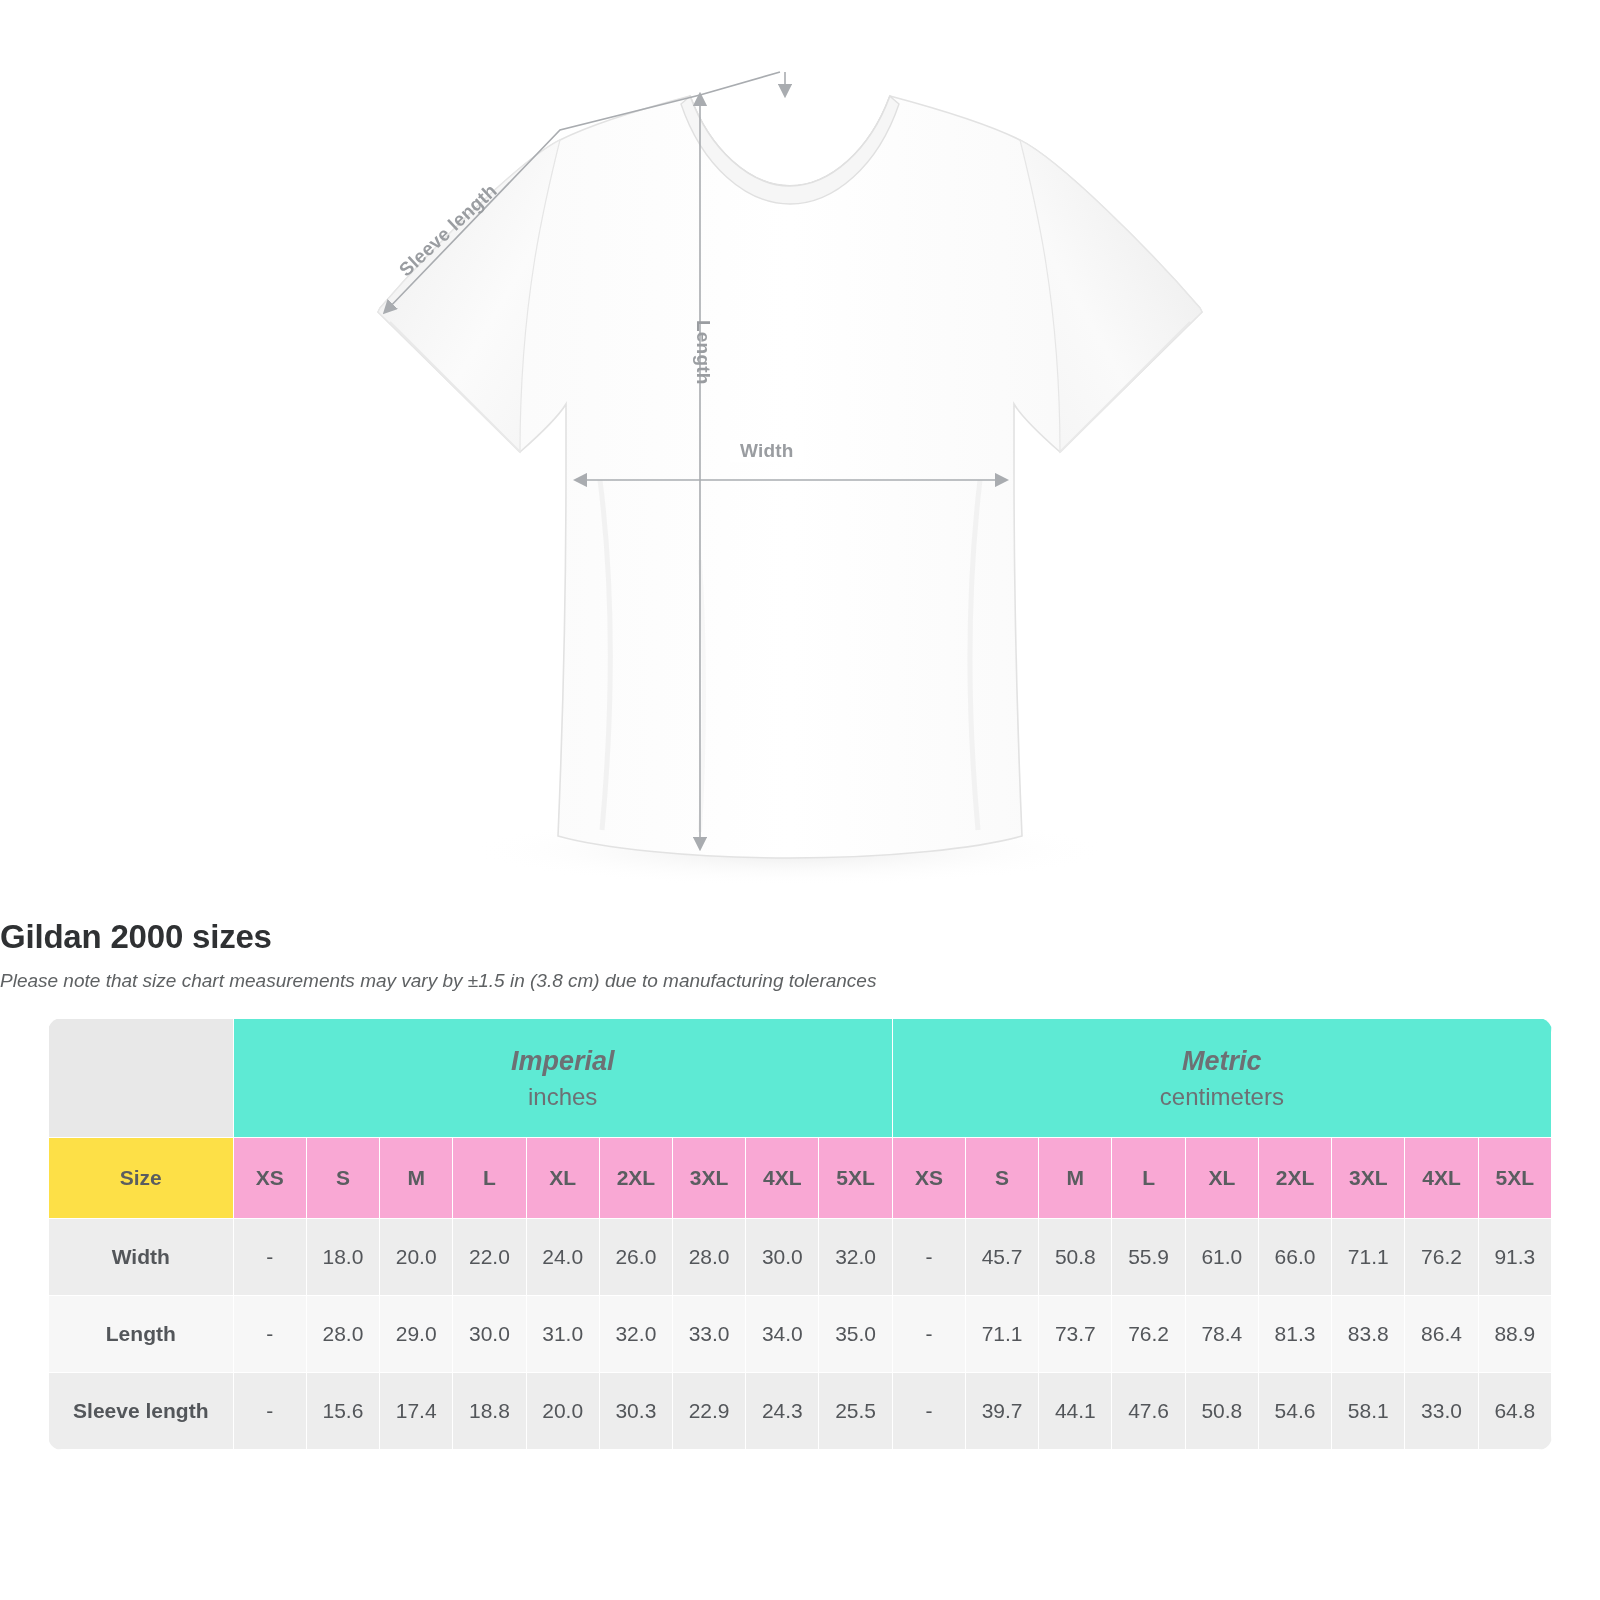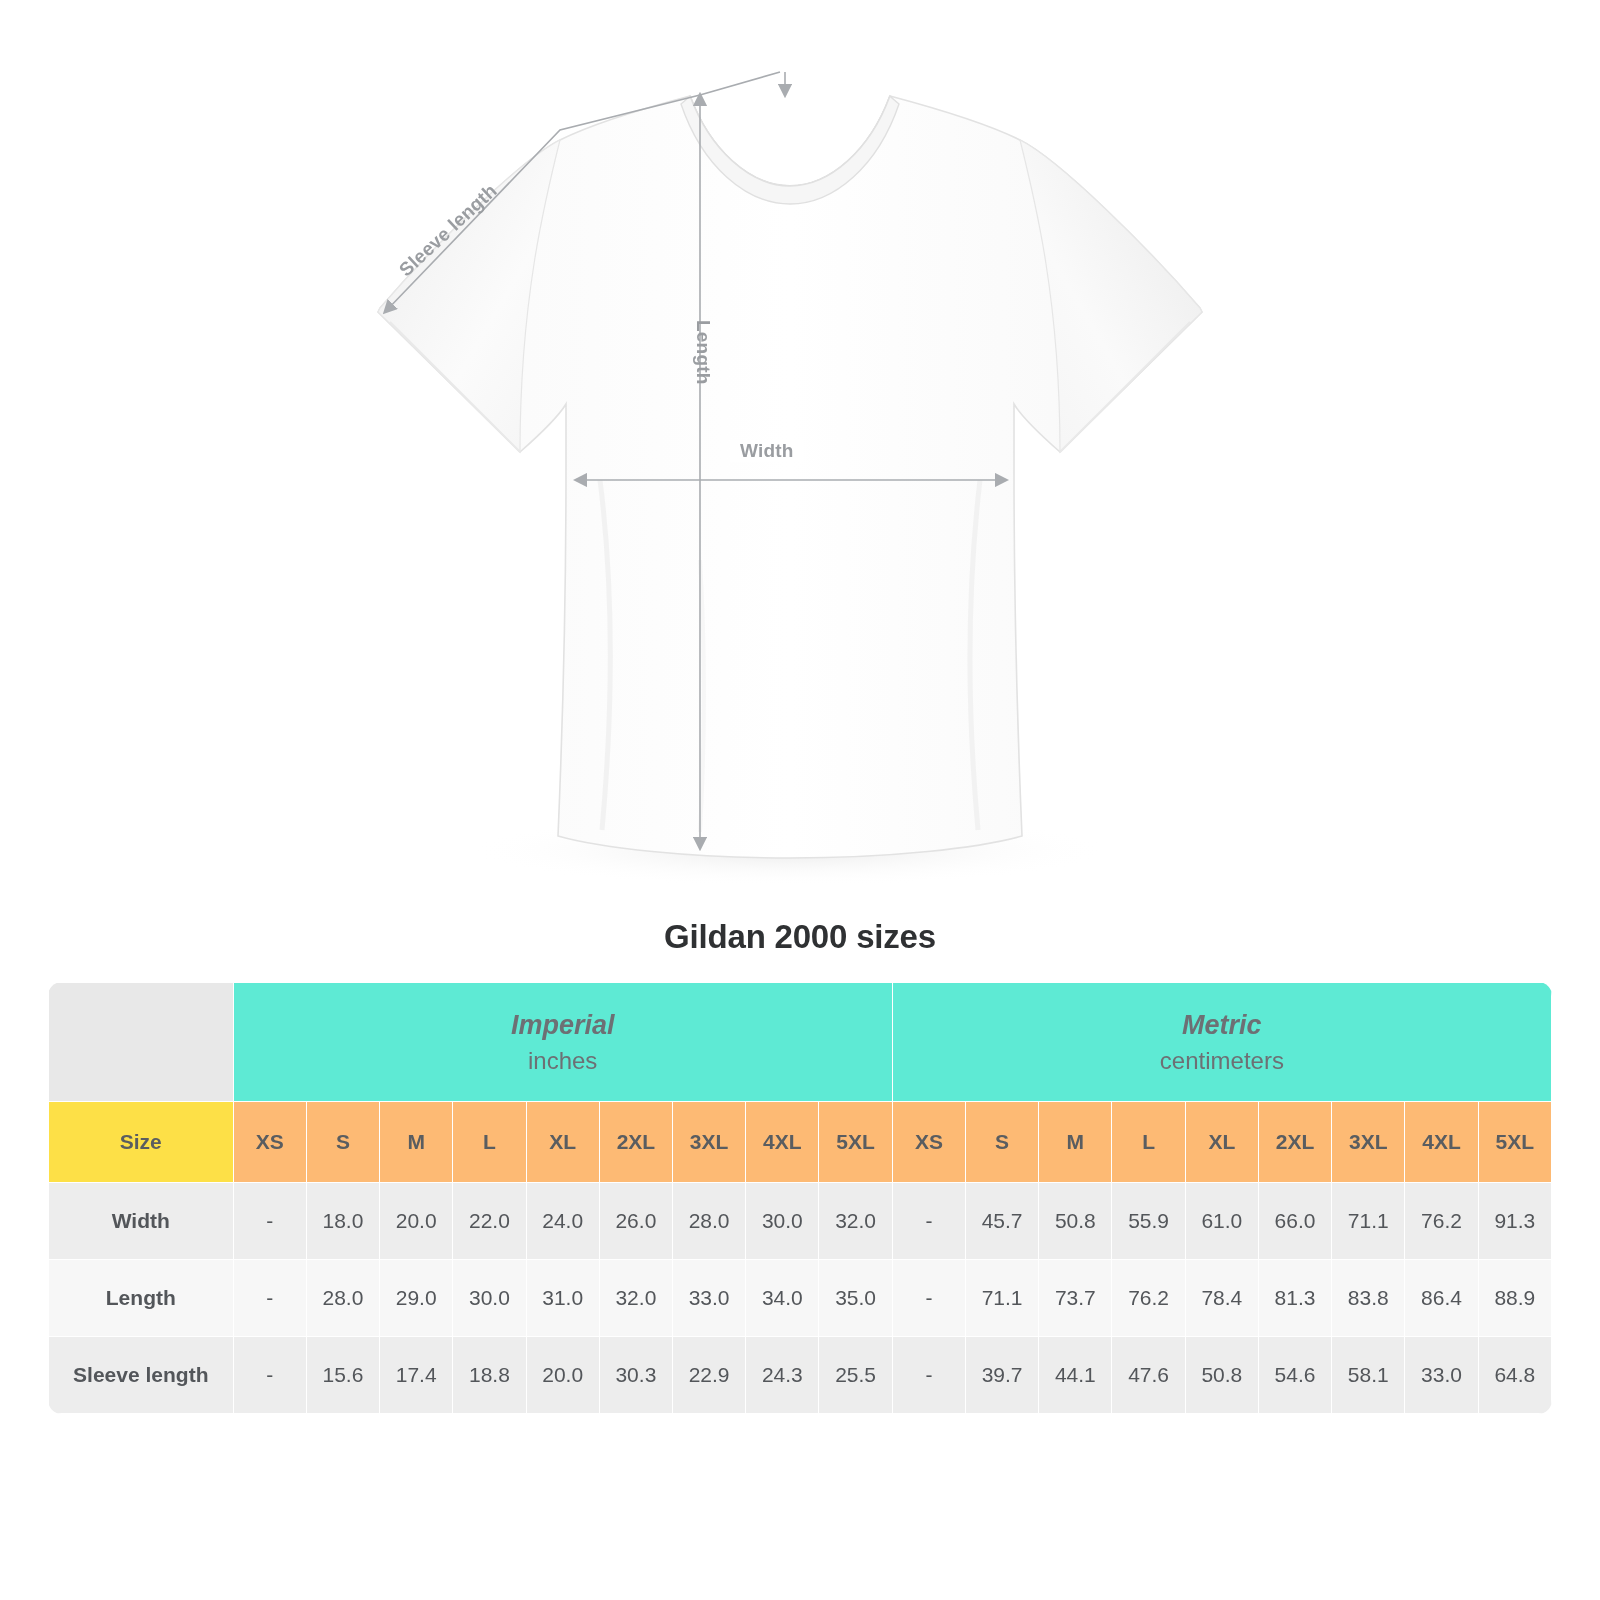--- a/index.html
+++ b/index.html
@@ -37,21 +37,21 @@
     writing-mode: vertical-rl;
     text-orientation: mixed;
   }
   .dim-label.sleeve {
     transform: rotate(-43deg);
     transform-origin: left top;
   }
 
   
   .title-block {
-    text-align: center;
+    text-align: left;
     margin-top: 18px;
   }
   .chart-title {
     font-size: 33px;
     font-weight: bold;
     color: #2f3133;
     letter-spacing: -0.2px;
   }
   .chart-note {
     font-size: 19px;
@@ -92,21 +92,21 @@
   .unit-head .unit-sub {
     font-size: 24px;
     color: #6d7074;
     margin-top: 6px;
   }
   .corner-cell {
     background: #e8e8e8;
   }
   tr.head-row td {
     height: 80px;
-    background: #fdba74;
+    background: #f9a8d4;
     font-weight: bold;
     font-size: 21px;
     color: #5a5d60;
   }
   tr.head-row td.rowlabel {
     background: #fde047;
   }
   tr.data-row td {
     height: 76px;
     font-size: 21px;
@@ -213,20 +213,21 @@
 
   <div class="dim-label sleeve" style="left:395px; top:265px;">Sleeve length</div>
 
   <div class="dim-label vertical" style="left:692px; top:320px;">Length</div>
 
   <div class="dim-label" style="left:730px; top:440px; background:#ffffff; padding:0 10px;">Width</div>
 </div>
 
 <div class="title-block">
   <div class="chart-title">Gildan 2000 sizes</div>
+  <div class="chart-note">Please note that size chart measurements may vary by ±1.5 in (3.8 cm) due to manufacturing tolerances</div>
 </div>
 
 <div class="table-wrap">
   <table class="size-table">
     <colgroup>
       <col class="col-label">
       <col class="col-cell">
         <col class="col-cell">
         <col class="col-cell">
         <col class="col-cell">

